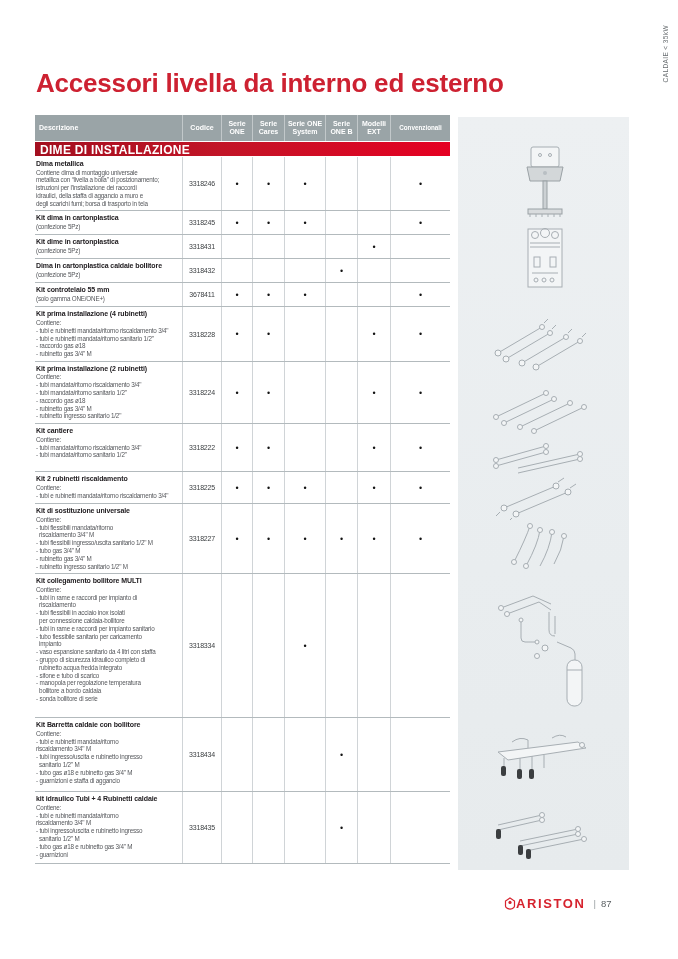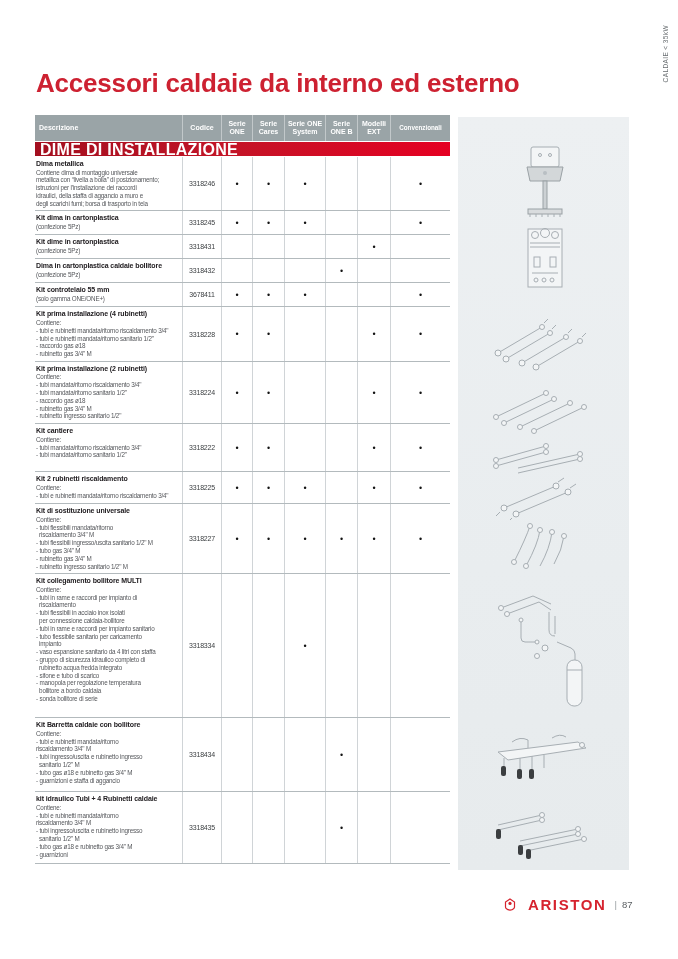--- a/index.html
+++ b/index.html
@@ -20,21 +20,21 @@
   
   .tbl{position:absolute;left:35px;top:115px;width:415px;font-size:6.3px;color:#54565a;}
   .thead{display:flex;height:26px;background:#9aa4a7;}
   .th{
     display:flex;align-items:center;justify-content:center;text-align:center;
     color:#ffffff;font-weight:bold;font-size:7px;line-height:8px;
     white-space:pre-line;border-left:1px solid rgba(255,255,255,.4);box-sizing:border-box;
   }
   .th:first-child{border-left:none;justify-content:flex-start;text-align:left;padding-left:4px;}
   .secbar{
-    height:16px;line-height:16px;color:#fff;font-weight:bold;font-size:16px;
+    height:16px;line-height:16px;color:#fff;font-weight:bold;font-size:12px;
     letter-spacing:.3px;padding-left:5px;box-sizing:border-box;
     background:linear-gradient(90deg,#a30f1f 0%,#c21527 45%,#e50022 100%);
     border-top:1px solid #fff;border-bottom:1px solid #fff;
   }
   .tr{display:flex;border-bottom:1px solid #b3babd;box-sizing:border-box;}
   .td{box-sizing:border-box;border-left:1px solid #d0d4d7;}
   .td:first-child{border-left:none;}
   .c-desc{width:147px;padding:3px 4px 3px 1px;}
   .c-code{width:39px;display:flex;align-items:center;justify-content:center;
           font-size:7px;color:#3d4043;letter-spacing:-.2px;}
@@ -47,30 +47,30 @@
   .panel{
     position:absolute;left:458px;top:117px;width:171px;height:753px;
     background:linear-gradient(180deg,#edf0f2 0%,#e9edef 60%,#e7ebed 100%);
   }
   .panel svg{position:absolute;}
   .sk{stroke:#a7aeb3;fill:none;stroke-width:1;}
   .skf{stroke:#a7aeb3;fill:#f3f5f6;stroke-width:1;}
   .blk{fill:#3b3e40;stroke:none;}
   
   .footer{position:absolute;left:504px;top:896px;display:flex;align-items:center;}
-  .brand{font-size:15px;font-weight:bold;color:#d6232e;letter-spacing:1.6px;margin-left:12px;}
+  .brand{font-size:13px;font-weight:bold;color:#d6232e;letter-spacing:1.6px;margin-left:0;}
   .psep{font-size:9.5px;color:#9aa0a3;margin-left:8px;}
   .pnum{font-size:9.5px;color:#5c6164;margin-left:5px;}
 </style>
 </head>
 <body>
 
 <div class="side-tab">CALDAIE &lt; 35kW</div>
 
-<div class="page-title">Accessori caldaie da interno ed esterno</div>
+<div class="page-title">Accessori livella da interno ed esterno</div>
 
 <div class="tbl">
 
   <div class="thead">
     <div class="th c-desc" style="width:147px">Descrizione</div>
     <div class="th" style="width:39px">Codice</div>
     <div class="th w1">Serie
 ONE</div>
     <div class="th w2">Serie
 Cares</div>

